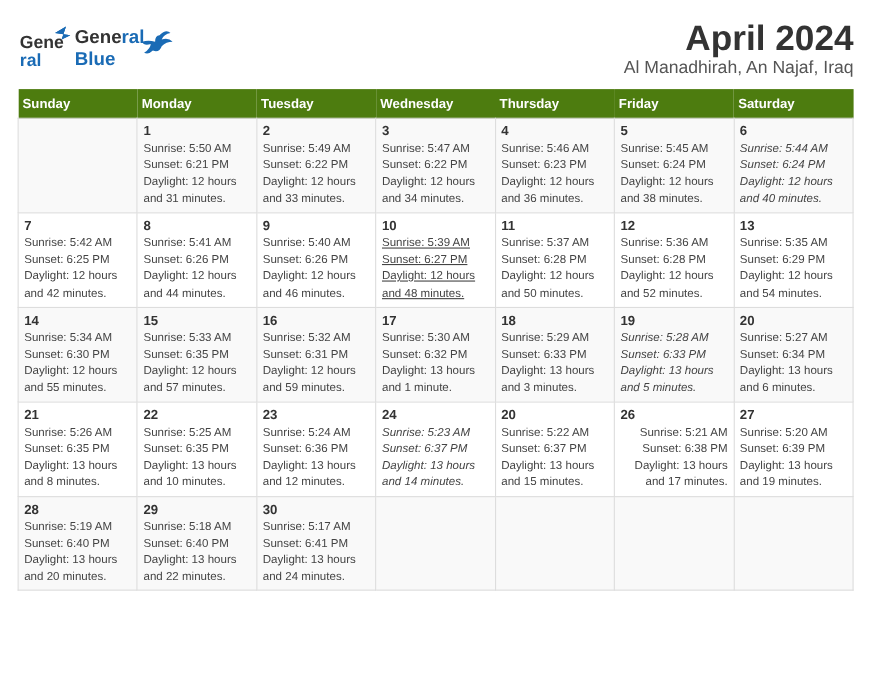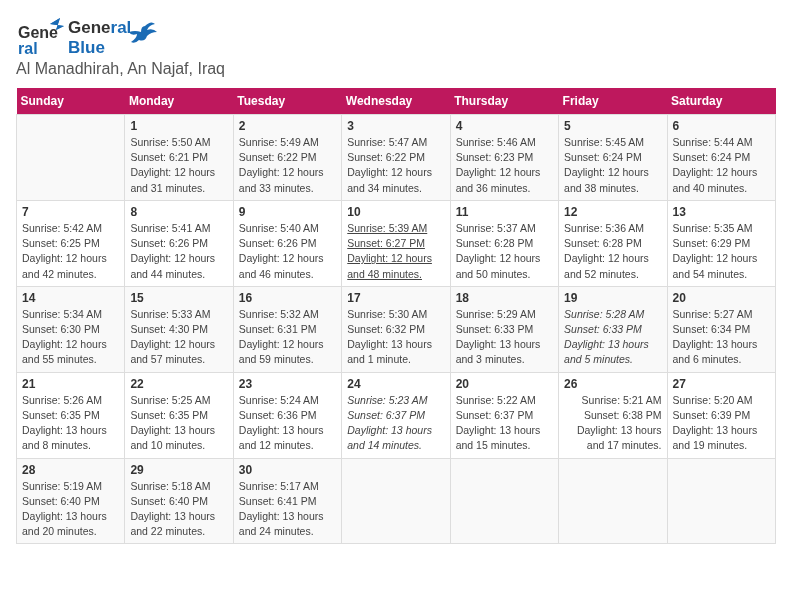--- a/index.html
+++ b/index.html
@@ -6,23 +6,22 @@
     body {
       font-family: Arial, sans-serif;
       background: #fff;
       width: 792px;
       min-height: 612px;
       padding: 16px;
     }
     .header-area {
       display: flex;
       justify-content: space-between;
-      align-items: flex-start;
+      align-items: center;
       margin-bottom: 10px;
-      flex-direction: column;
     }
     .logo {
       display: flex;
       flex-direction: column;
       align-items: flex-start;
     }
     .logo-row {
       display: flex;
       align-items: center;
       gap: 4px;
@@ -38,21 +37,21 @@
     .subtitle {
       font-size: 16px;
       color: #555;
     }
     table {
       width: 100%;
       border-collapse: collapse;
       font-size: 11px;
     }
     thead tr th {
-      background-color: #be185d;
+      background-color: #4d7c0f;
       color: #fff;
       padding: 6px 4px;
       text-align: left;
       font-size: 12px;
       font-weight: bold;
     }
     tbody tr td {
       border: 1px solid #ddd;
       vertical-align: top;
       padding: 4px 5px;
@@ -101,20 +100,21 @@
         </div>
         <div style="font-size:17px; font-weight:bold; color:#1a6bb5; line-height:1.15;">Blue</div>
       </div>
 
       <svg width="30" height="30" viewBox="0 0 30 30" style="margin-left:-8px; margin-top:-10px;">
         <path d="M18,8 Q24,2 28,6 Q22,7 20,12 Q26,10 30,14 Q24,14 20,18 Q18,24 12,22 Q8,26 4,24 Q10,20 10,16 Q4,18 2,14 Q8,12 14,14 Q14,8 18,8Z" fill="#1a6bb5"></path>
       </svg>
     </div>
   </div>
   <div class="title-area">
+    <div class="main-title">April 2024</div>
     <div class="subtitle">Al Manadhirah, An Najaf, Iraq</div>
   </div>
 </div>
 
 <table>
   <thead>
     <tr id="weekday-header">
     <th>Sunday</th>
         <th>Monday</th>
         <th>Tuesday</th>
@@ -157,21 +157,21 @@
         </td>
         <td>
           <span class="day-num">5</span>
           <div class="day-info" style="white-space: pre-line;">Sunrise: 5:45 AM
 Sunset: 6:24 PM
 Daylight: 12 hours
 and 38 minutes.</div>
         </td>
         <td>
           <span class="day-num">6</span>
-          <div class="day-info" style="white-space: pre-line;">Sunrise: 5:44 AM
+          <div class="day-info" style="white-space: pre-line; font-style: italic;">Sunrise: 5:44 AM
 Sunset: 6:24 PM
 Daylight: 12 hours
 and 40 minutes.</div>
         </td>
       </tr>
       <tr>
         <td>
           <span class="day-num">7</span>
           <div class="day-info" style="white-space: pre-line;">Sunrise: 5:42 AM
 Sunset: 6:25 PM
@@ -225,21 +225,21 @@
         <td>
           <span class="day-num">14</span>
           <div class="day-info" style="white-space: pre-line;">Sunrise: 5:34 AM
 Sunset: 6:30 PM
 Daylight: 12 hours
 and 55 minutes.</div>
         </td>
         <td>
           <span class="day-num">15</span>
           <div class="day-info" style="white-space: pre-line;">Sunrise: 5:33 AM
-Sunset: 4:30 PM
+Sunset: 6:35 PM
 Daylight: 12 hours
 and 57 minutes.</div>
         </td>
         <td>
           <span class="day-num">16</span>
           <div class="day-info" style="white-space: pre-line;">Sunrise: 5:32 AM
 Sunset: 6:31 PM
 Daylight: 12 hours
 and 59 minutes.</div>
         </td>

